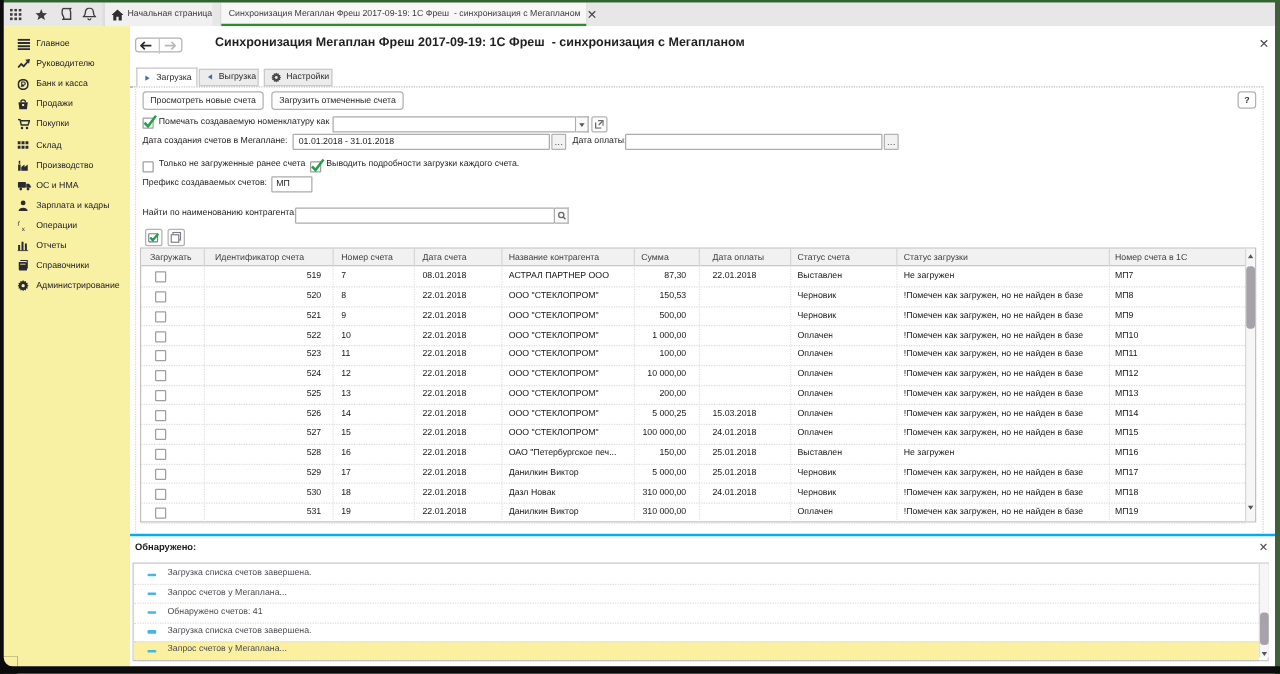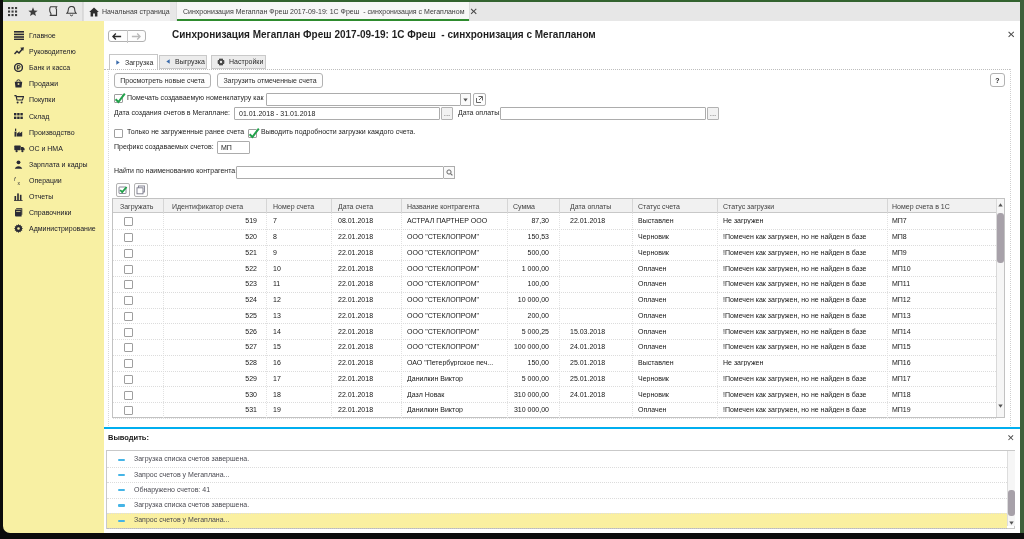--- a/index.html
+++ b/index.html
@@ -478,21 +478,21 @@
     <div class="cell" style="left:195px;top:406.27px;width:62px;text-align:right">531</div>
     <div class="cell" style="left:273px;top:406.27px">19</div>
     <div class="cell" style="left:338px;top:406.27px">22.01.2018</div>
     <div class="cell" style="left:407px;top:406.27px;width:99px">Данилкин Виктор</div>
     <div class="cell" style="left:474px;top:406.27px;width:75px;text-align:right">310 000,00</div>
     <div class="cell" style="left:570px;top:406.27px"></div>
     <div class="cell" style="left:638px;top:406.27px">Оплачен</div>
     <div class="cell" style="left:723px;top:406.27px;width:163px">!Помечен как загружен, но не найден в базе</div>
     <div class="cell" style="left:892px;top:406.27px">МП19</div>
 <div style="position:absolute;left:104px;top:426.5px;width:916px;height:2.5px;background:#00aeef"></div>
-    <div style="position:absolute;left:108px;top:433px;font-size:7.5px;font-weight:bold;color:#1a1a1a">Выводить:</div>
+    <div style="position:absolute;left:108px;top:433px;font-size:7.5px;font-weight:bold;color:#1a1a1a">Обнаружено:</div>
     <div style="position:absolute;left:1007px;top:433px;font-size:9px;color:#4a4a4a">✕</div>
     <div style="position:absolute;left:106px;top:450px;width:909px;height:78.5px;border:1px solid #c9c9c9;background:#fff"></div>
     <div style="position:absolute;left:118px;top:458.8px;width:7px;height:2.2px;background:#45b4e6;border-radius:1px"></div>
     <div style="position:absolute;left:134px;top:455.4px;font-size:7px;color:#4a4a52;white-space:nowrap">Загрузка списка счетов завершена.</div>
     <div style="position:absolute;left:107px;top:467.2px;width:900px;border-top:1px dotted #dcdcdc"></div>
     <div style="position:absolute;left:118px;top:474.0px;width:7px;height:2.2px;background:#45b4e6;border-radius:1px"></div>
     <div style="position:absolute;left:134px;top:470.6px;font-size:7px;color:#4a4a52;white-space:nowrap">Запрос счетов у Мегаплана...</div>
     <div style="position:absolute;left:107px;top:482.4px;width:900px;border-top:1px dotted #dcdcdc"></div>
     <div style="position:absolute;left:118px;top:489.2px;width:7px;height:2.2px;background:#45b4e6;border-radius:1px"></div>
     <div style="position:absolute;left:134px;top:485.8px;font-size:7px;color:#4a4a52;white-space:nowrap">Обнаружено счетов: 41</div>

